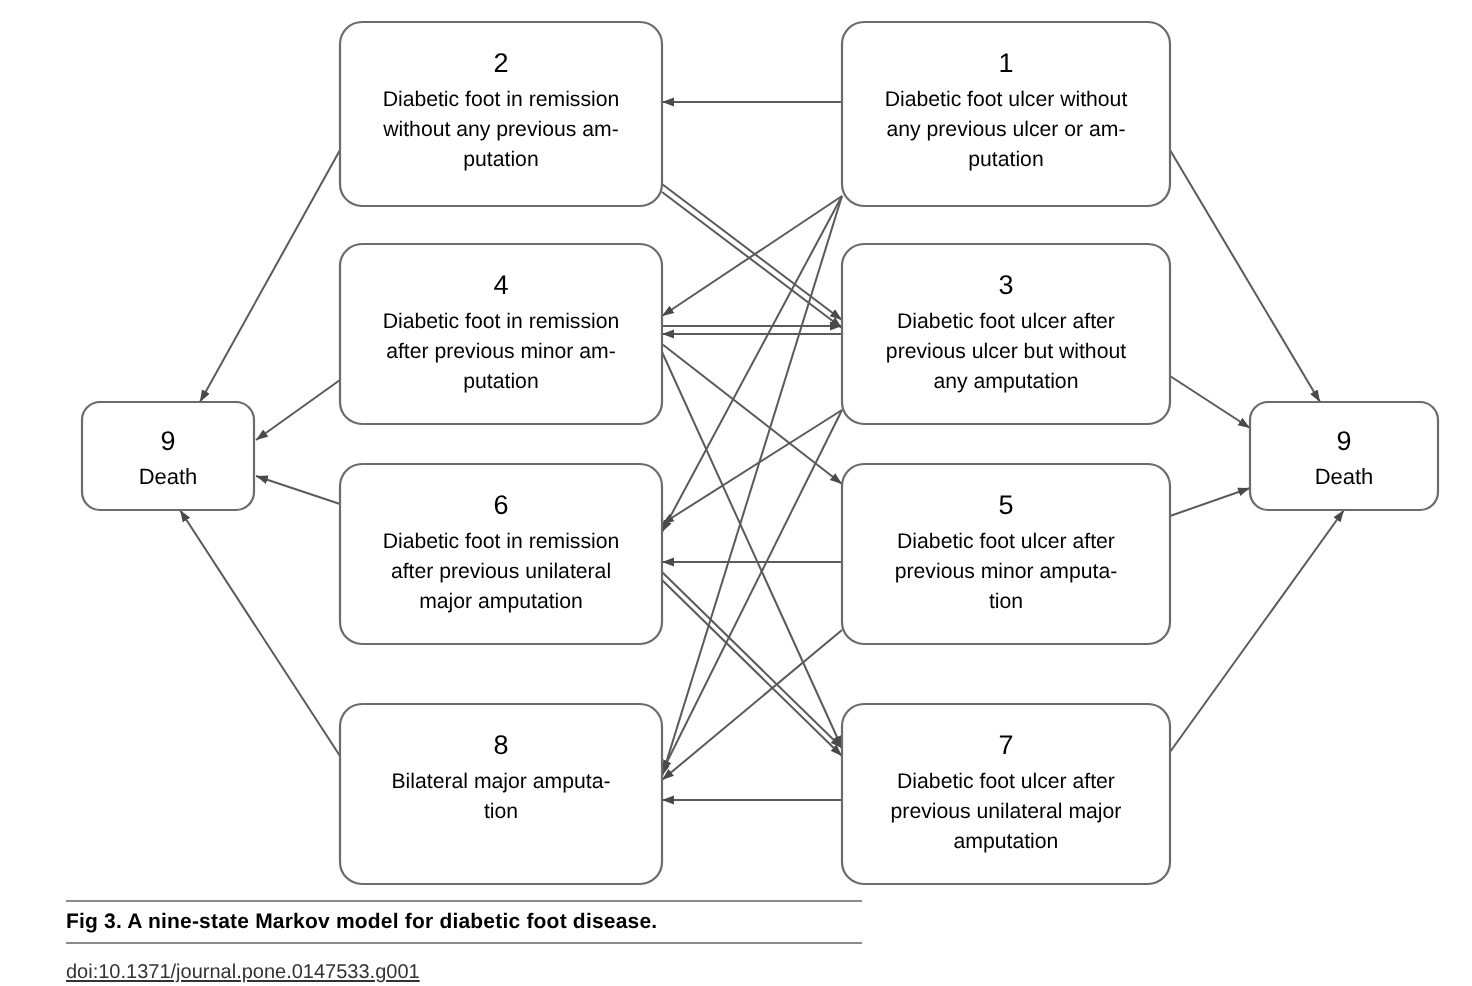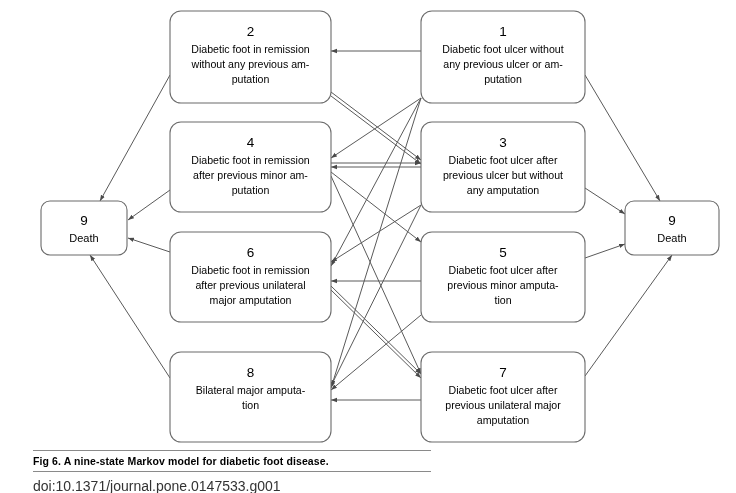--- a/index.html
+++ b/index.html
@@ -78,24 +78,25 @@
     font-family: "Liberation Sans", sans-serif;
     font-size: 10.5px;
     font-weight: bold;
     color: #000;
     letter-spacing: 0.1px;
     margin: 0 0 3px 0;
     line-height: 13px;
   }
   #fig-doi {
     font-family: "Liberation Sans", sans-serif;
-    font-size: 14px;
+    font-size: 10px;
     color: #333;
     margin: 9px 0 16px 0;
     line-height: 11px;
+    text-decoration: underline;
   }
 </style>
 </head>
 <body>
 
 <div id="figure-root">
 
   <svg id="diagram-svg" viewBox="0 0 736 450">
     <defs>
       <marker id="arrowhead" markerWidth="7" markerHeight="7" refX="6" refY="2.6" orient="auto" markerUnits="strokeWidth">
@@ -196,18 +197,18 @@
         <g>
           <rect x="625" y="201" width="94" height="54" rx="9" ry="9" class="state-box"></rect>
           <text x="672" y="225" class="death-num">9</text>
           <text x="672" y="242" class="death-label">Death</text>
         </g>
       </g>
   </svg>
 
   <div id="caption-block">
     <div class="caption-rule"></div>
-    <p id="fig-caption">Fig 6. A nine-state Markov model for diabetic foot disease.</p>
+    <p id="fig-caption">Fig 3. A nine-state Markov model for diabetic foot disease.</p>
     <div class="caption-rule"></div>
     <p id="fig-doi">doi:10.1371/journal.pone.0147533.g001</p>
   </div>
 
 </div>
 
 </body></html>

